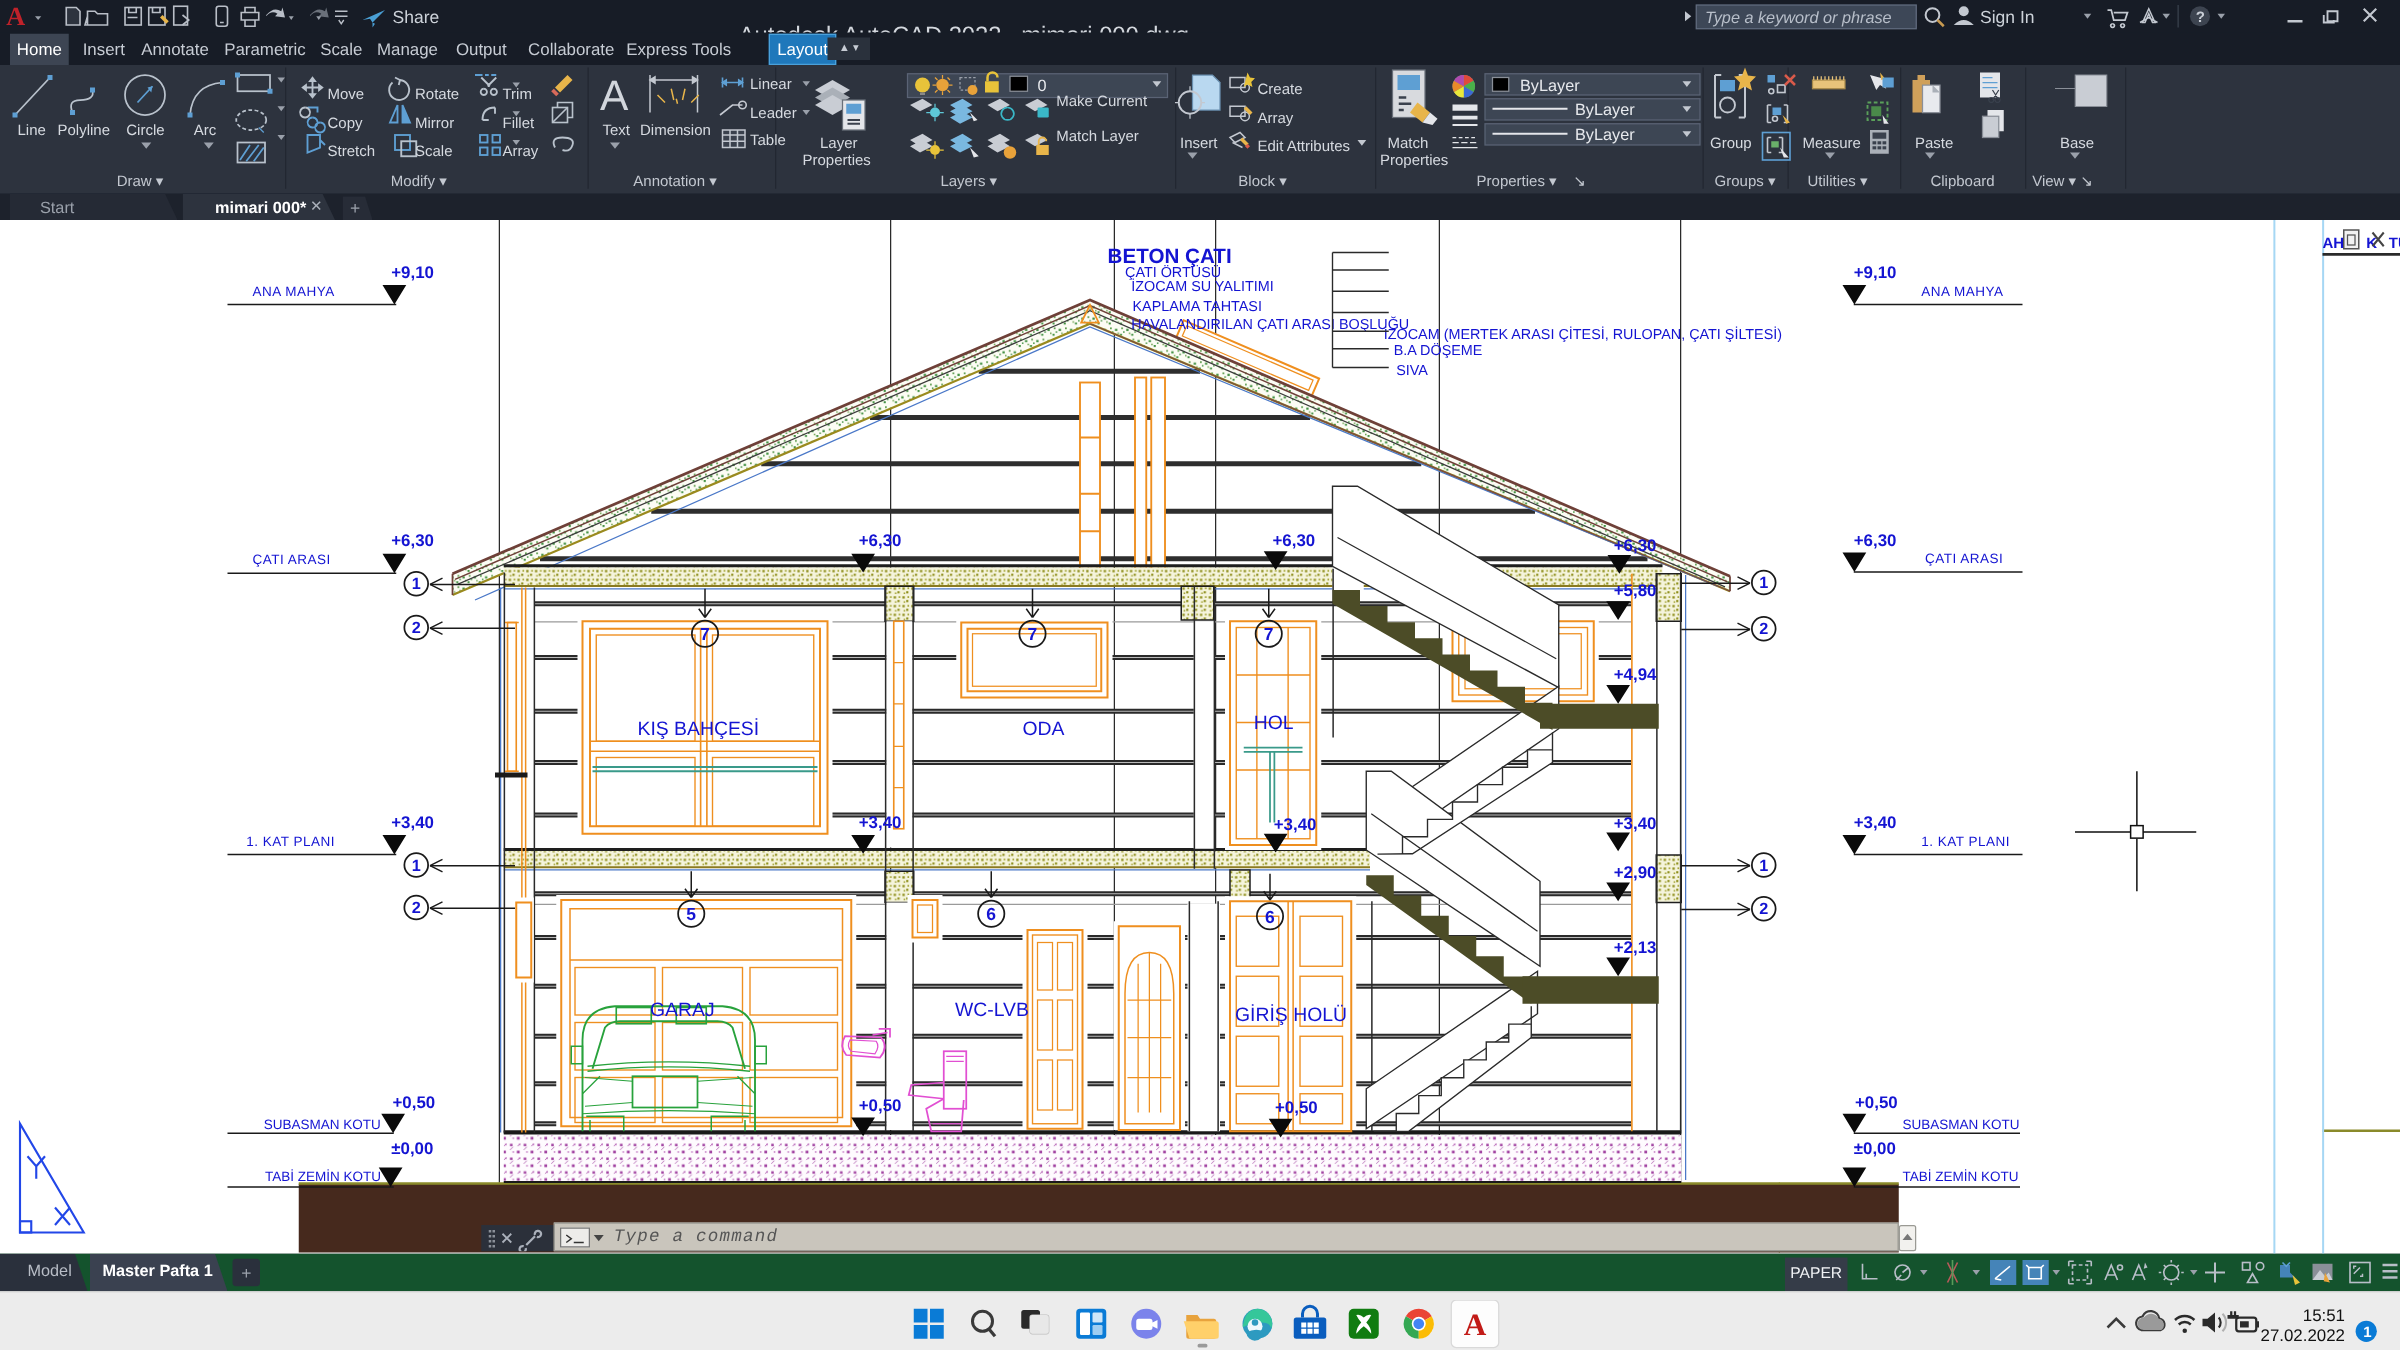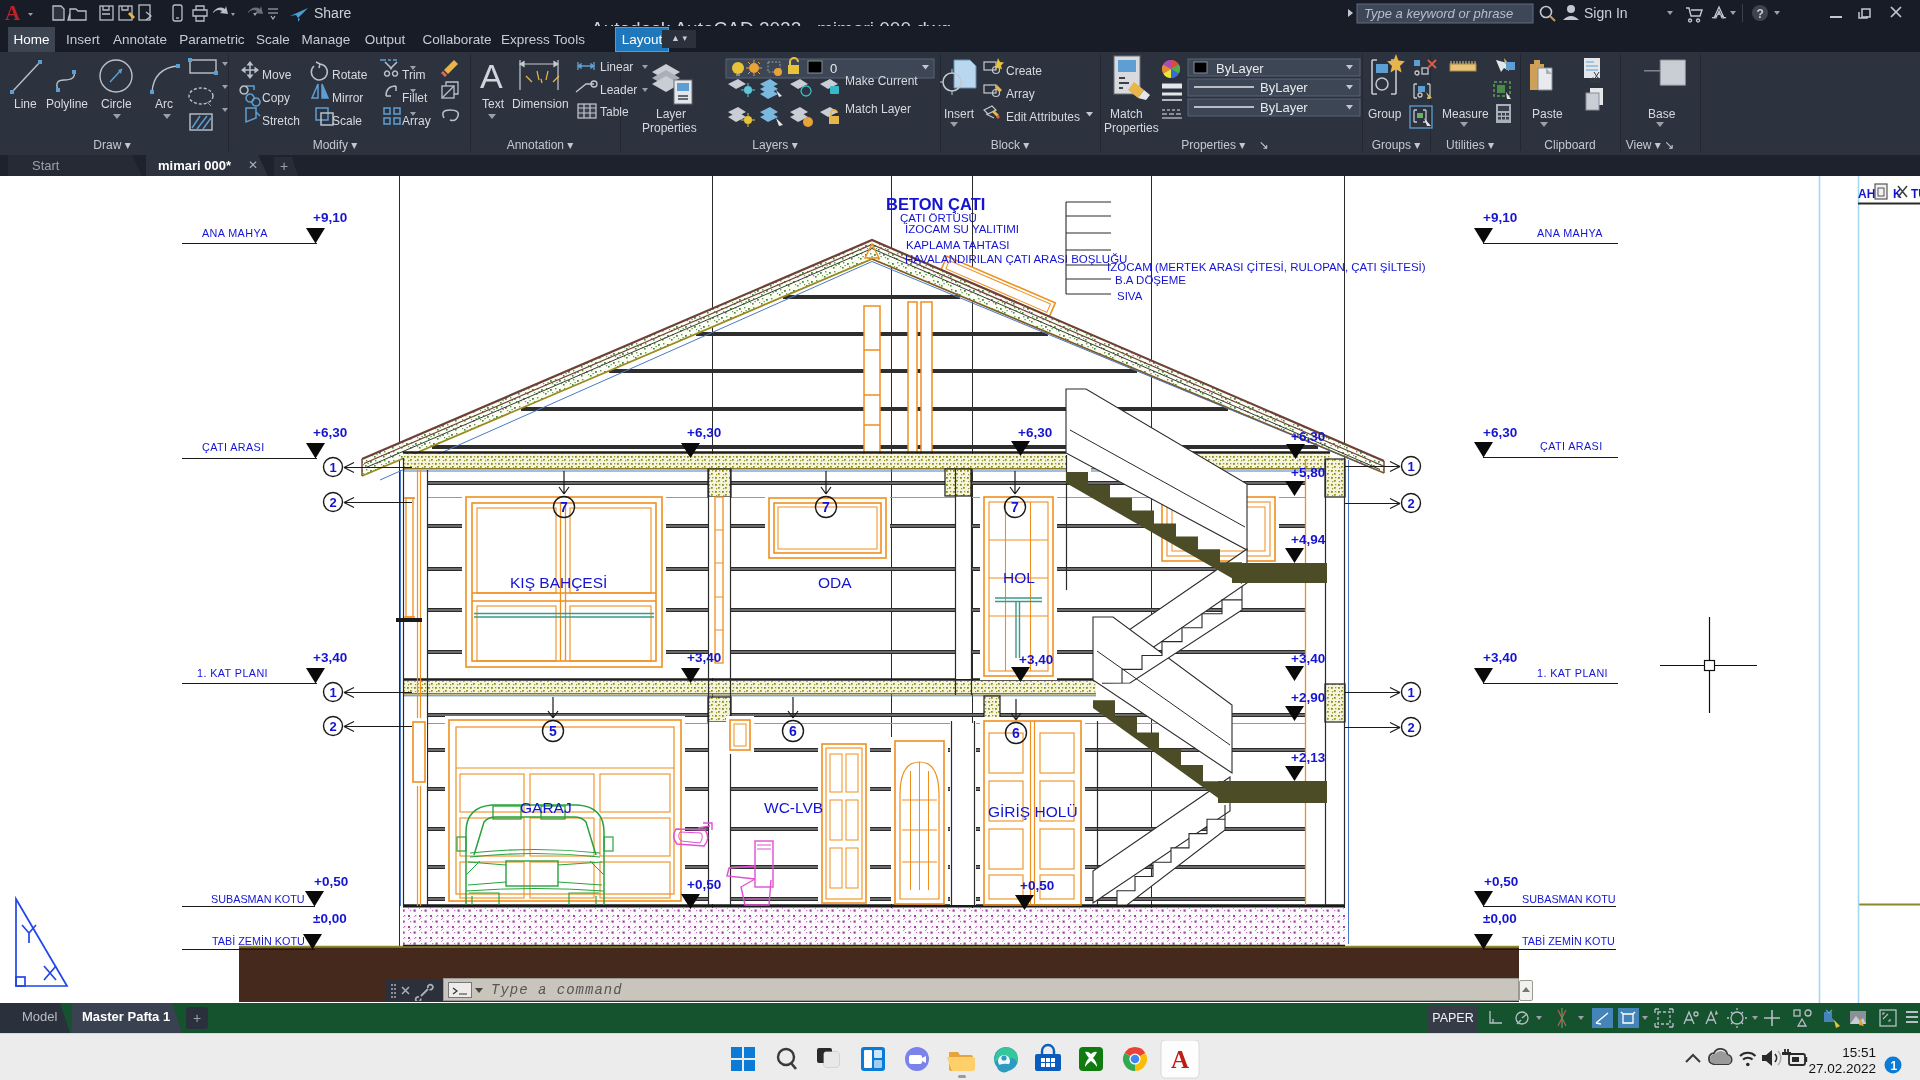--- a/index.html
+++ b/index.html
@@ -403,21 +403,21 @@
       <path d="M64 6 l10 -5 8 5 -10 5 z M64 11 l10 -5 8 5 -10 5 z" fill="#c9cdd4"></path>
         <circle cx="82" cy="16" r="5" fill="#e8a23a"></circle>
       <path d="M94 6 l10 -5 8 5 -10 5 z" fill="#c9cdd4"></path>
         <rect x="103" y="10" width="10" height="8" fill="#e8b54a"></rect>
         <path d="M105 10 v-3 a3 3 0 0 1 6 0" fill="none" stroke="#e8b54a" stroke-width="1.5"></path>
     </g>
   </svg>
 </div>
 <div id="filetabs">
   <div class="abs" style="left:8px;top:0;width:134px;height:21px;background:#252a35;clip-path:polygon(0 0,124px 0,134px 100%,0 100%);color:#9ba1ab;font-size:13px;line-height:21px;padding-left:24px">Start</div>
-  <div class="abs" style="left:146px;top:0;width:122px;height:21px;background:#2d333e;clip-path:polygon(0 0,112px 0,122px 100%,0 100%);color:#ffffff;font-size:13px;font-weight:bold;line-height:21px;padding-left:12px">mimari 000*</div>
+  <div class="abs" style="left:146px;top:0;width:122px;height:21px;background:#2d333e;clip-path:polygon(0 0,112px 0,122px 100%,0 100%);color:#ffffff;font-size:13px;font-weight:bold;line-height:21px;padding-left:26px">mimari 000*</div>
   <div class="abs" style="left:243px;top:0;width:20px;height:21px;color:#aab0ba;font-size:12px;line-height:21px;text-align:center">✕</div>
   <div class="abs" style="left:274px;top:2px;width:24px;height:19px;background:#272c37;clip-path:polygon(0 0,18px 0,24px 100%,0 100%);color:#9ba1ab;font-size:14px;line-height:19px;padding-left:6px">+</div>
 </div>
 <svg id="drawsvg" viewBox="0 0 1920 1080">
 <defs>
   <pattern id="gsp" width="9" height="9" patternUnits="userSpaceOnUse">
     <rect width="9" height="9" fill="#fcfcf4"></rect>
     <rect x="1" y="2" width="1.8" height="1.8" fill="#3f8f3f"></rect>
     <rect x="5" y="6" width="1.6" height="1.6" fill="#3f8f3f"></rect>
     <rect x="6" y="1" width="1.4" height="1.4" fill="#5a9a4a"></rect>

